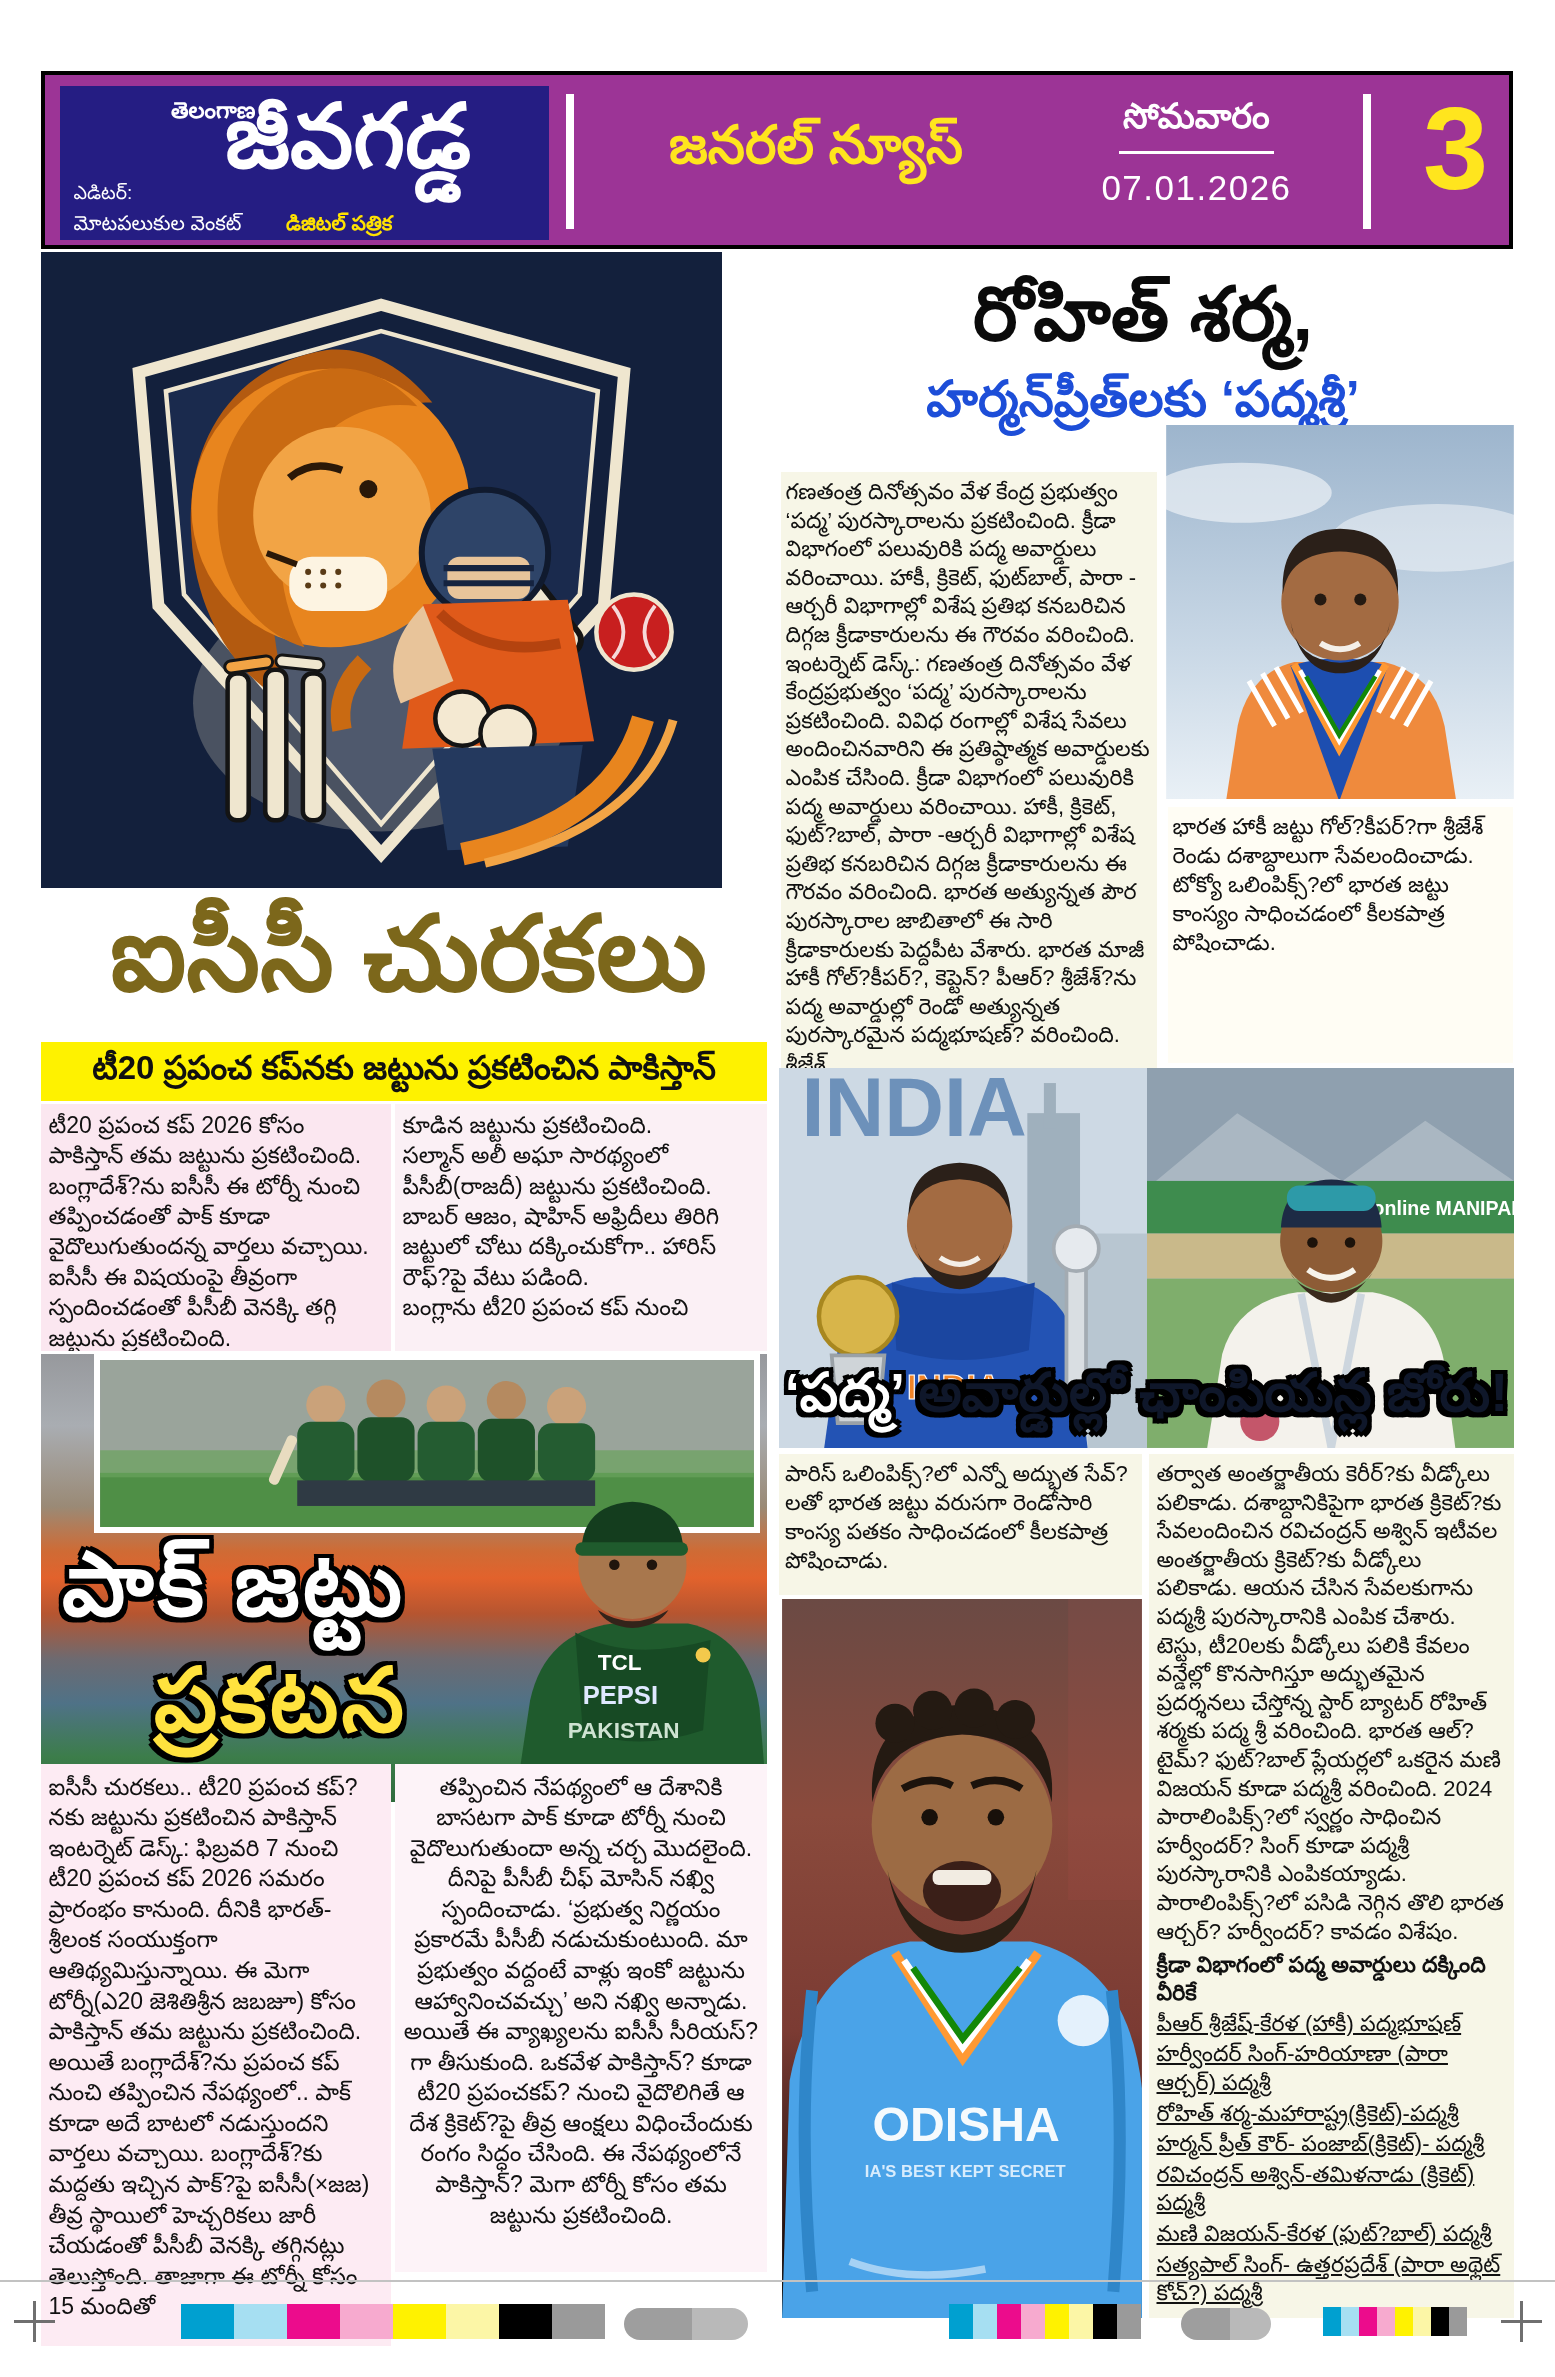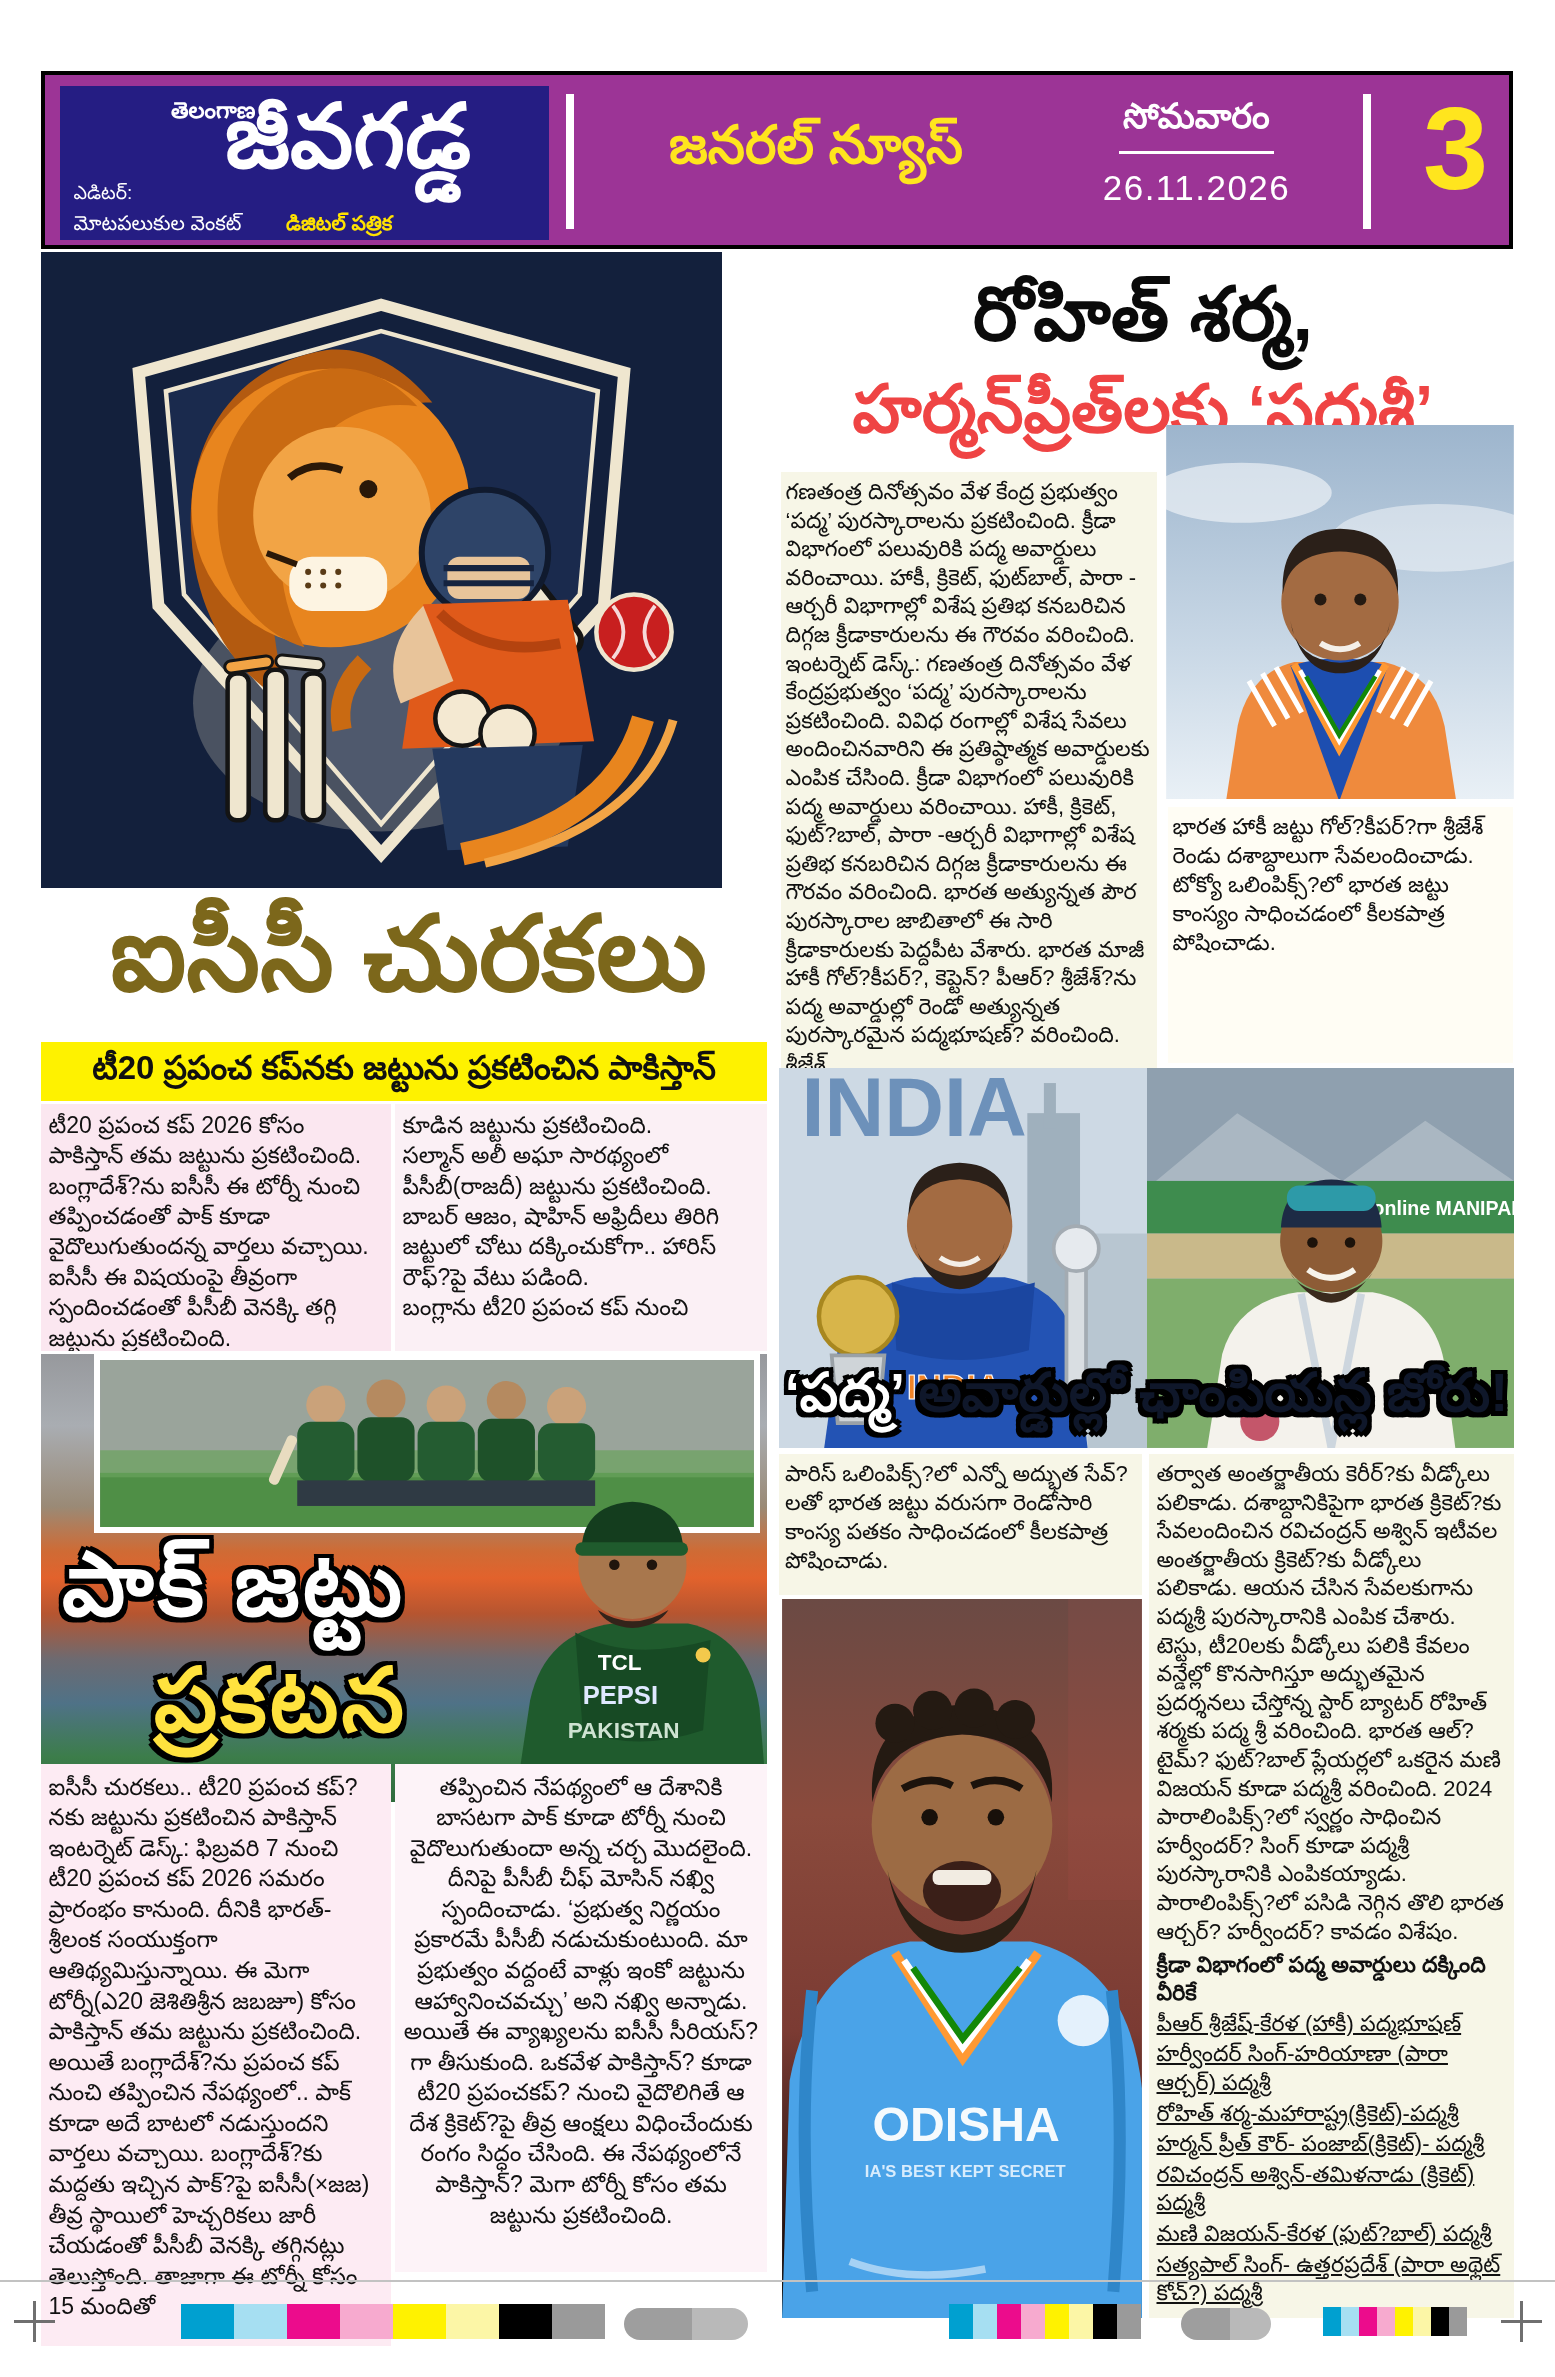--- a/index.html
+++ b/index.html
@@ -17,21 +17,21 @@
   .vdiv{top:19px;width:7.5px;height:135px;background:#fff;}
   #section-title{left:538px;top:39px;width:466px;text-align:center;font-size:53px;font-weight:800;color:#ffe51e;}
   #day-block{left:1035px;top:21px;width:233px;text-align:center;color:#fff;}
   #day-block .day{font-size:35px;font-weight:bold;border-bottom:3.8px solid #fff;display:inline-block;padding:0 4.5px 6px;}
   #day-block .date{font-size:35px;margin-top:13.5px;letter-spacing:1.5px;}
   #page-num{left:1354px;top:6px;width:113px;text-align:center;font-size:117px;font-weight:800;color:#ffe51e;}
   
   #logo-box{left:41px;top:252px;width:681px;height:636px;background:#13203c;}
   
   #lead-black{left:767px;top:271px;width:752px;text-align:center;font-size:75px;font-weight:800;color:#0a0a0a;}
-  #lead-red{left:767px;top:370px;width:752px;text-align:center;font-size:67px;font-weight:800;color:#ef4444;}
+  #lead-red{left:767px;top:370px;width:752px;text-align:center;font-size:50px;font-weight:800;color:#1d4ed8;}
   #rohit-photo{left:1166px;top:425px;width:348px;height:374px;}
   #intro-col{left:781px;top:472px;width:376px;height:596px;background:#f7f6e7;padding:6px 4.5px;box-sizing:border-box;
              font-size:22px;line-height:1.30;overflow:hidden;}
   #cont-col{left:1168px;top:807px;width:345px;height:256px;background:#fffdf4;padding:4.5px;box-sizing:border-box;
             font-size:22px;line-height:1.32;overflow:hidden;}
   
   #icc-title{left:51px;top:901px;width:715px;text-align:center;font-size:105px;font-weight:800;color:#7c671b;line-height:1.0;}
   #icc-banner{left:41px;top:1042px;width:726px;height:59px;background:#fef200;display:flex;align-items:center;justify-content:center;
               font-size:33px;font-weight:bold;color:#101010;}
   #icc-col1{left:41px;top:1104px;width:350px;height:247px;background:#fbe7f0;padding:6px 7.5px;box-sizing:border-box;
@@ -90,21 +90,21 @@
       <div class="abs region">తెలంగాణ</div>
       <div class="abs title">జీవగడ్డ</div>
       <div class="abs editor-label">ఎడిటర్:</div>
       <div class="abs editor-name">మోటపలుకుల వెంకట్</div>
       <div class="abs tagline">డిజిటల్ పత్రిక</div>
     </div>
     <div class="abs vdiv" style="left:521px;"></div>
     <div id="section-title" class="abs">జనరల్ న్యూస్</div>
     <div id="day-block" class="abs">
       <div><span class="day">సోమవారం</span></div>
-      <div class="date">26.11.2026</div>
+      <div class="date">07.01.2026</div>
     </div>
     <div class="abs vdiv" style="left:1318px;"></div>
     <div id="page-num" class="abs">3</div>
   </div>
 
   <div id="logo-box" class="abs">
     <svg width="681" height="636" viewBox="0 0 905 845">
       <rect width="905" height="845" fill="#13203c"></rect>
       <polygon points="452,70 775,160 748,470 452,800 156,470 130,160" fill="none" stroke="#efe6cf" stroke-width="16"></polygon>
       <polygon points="452,105 740,185 716,455 452,760 190,455 166,185" fill="#1a2a4d" stroke="#efe6cf" stroke-width="6"></polygon>

